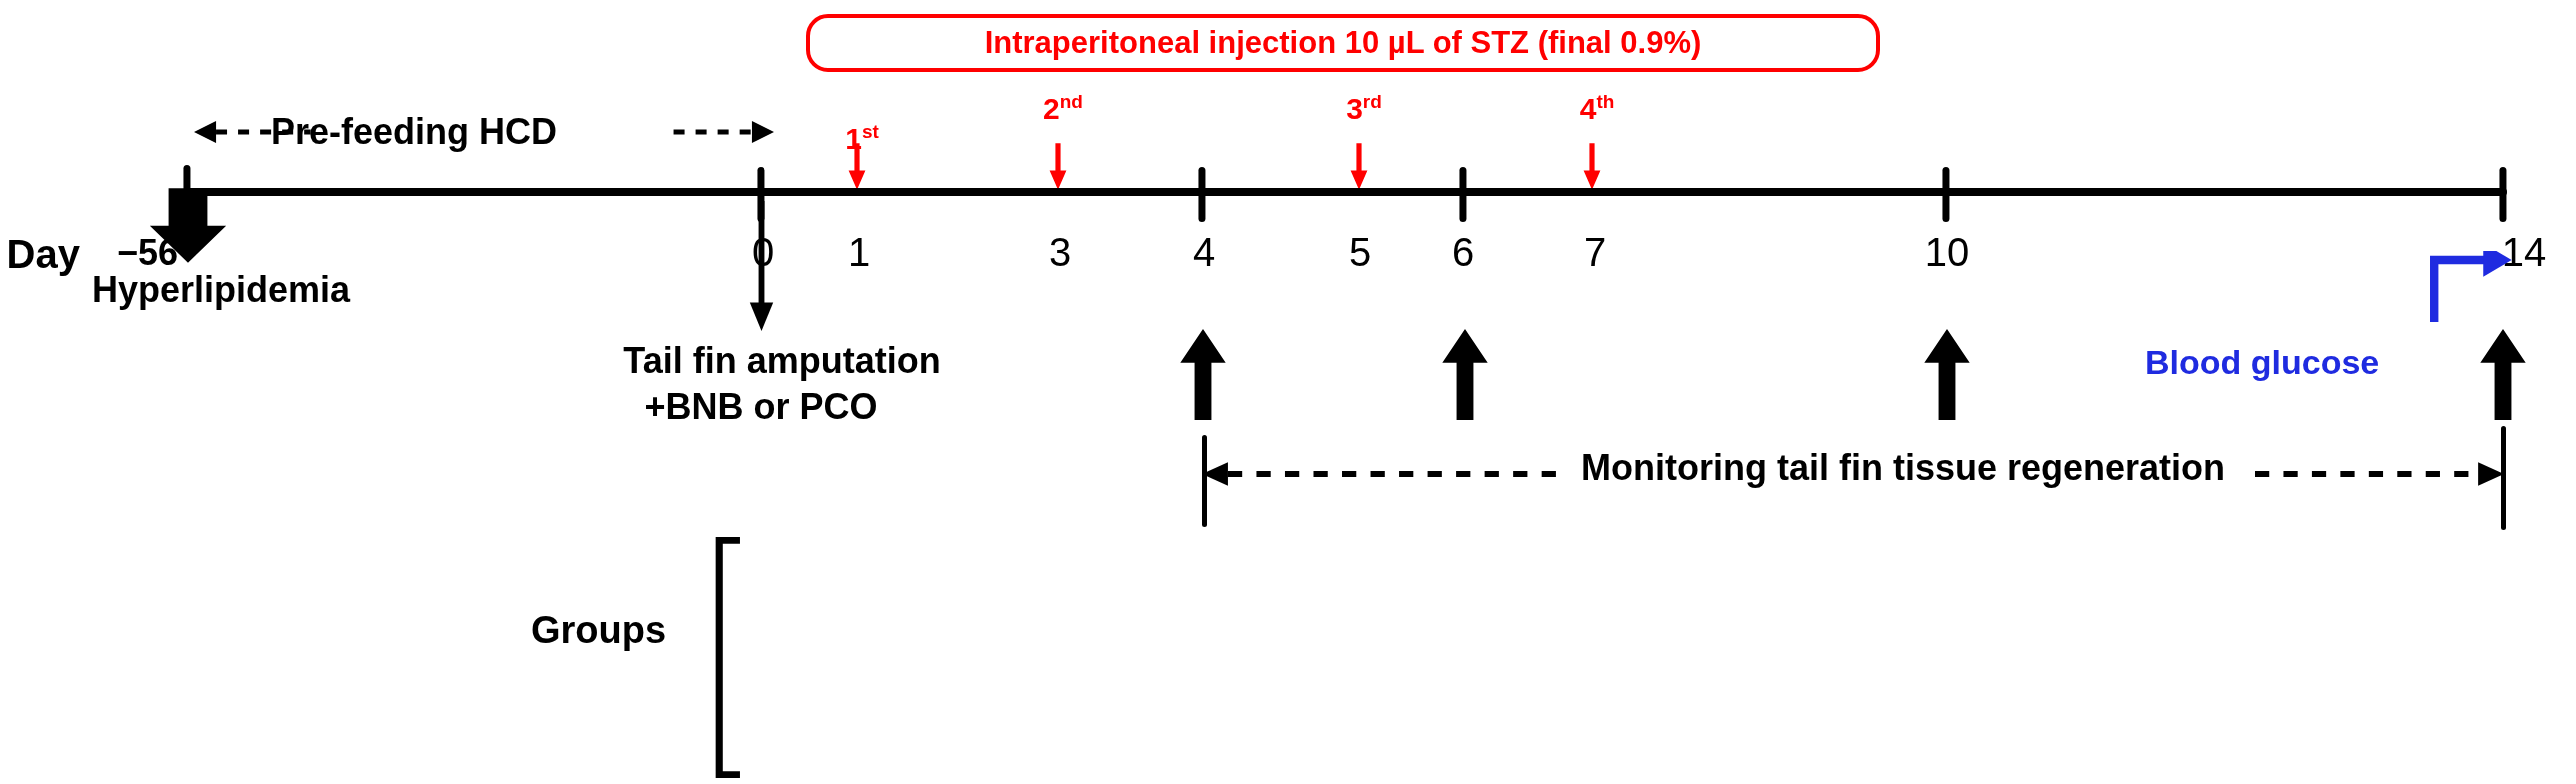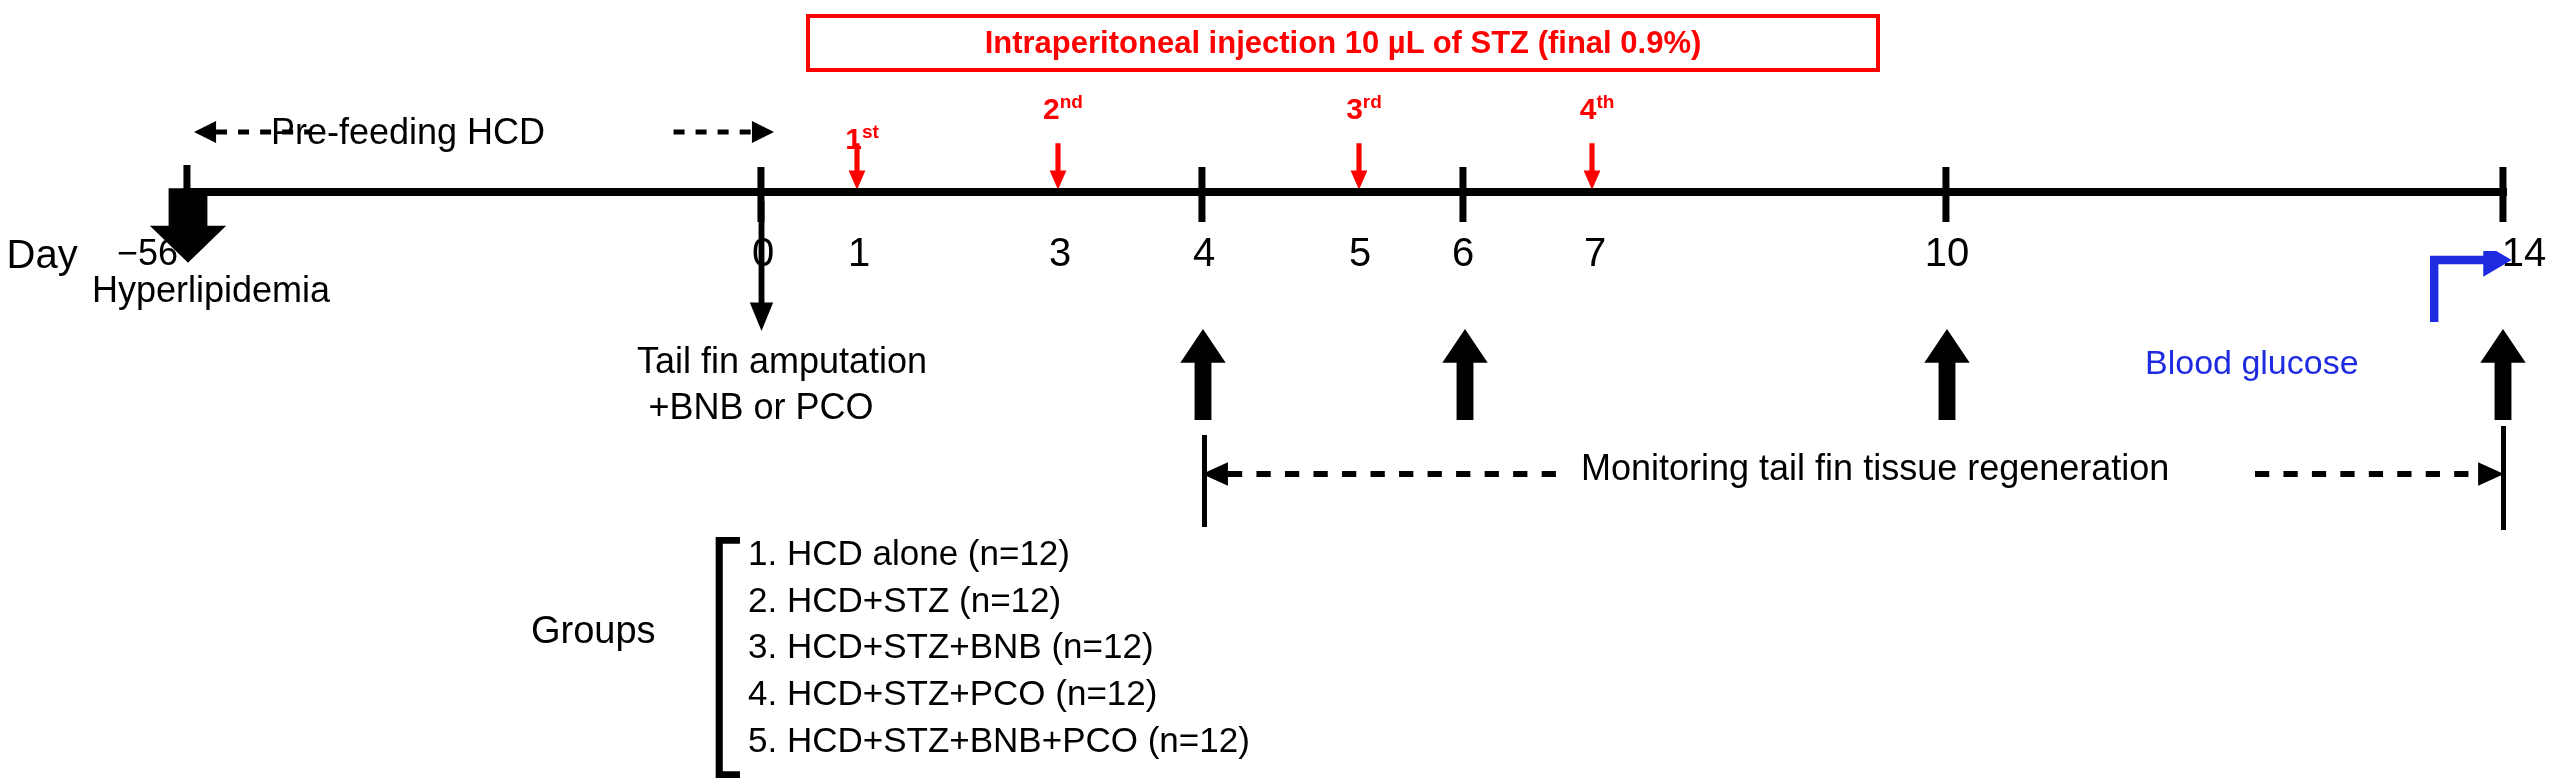--- a/index.html
+++ b/index.html
@@ -1,20 +1,20 @@
 <!DOCTYPE html>
 <html style="font-size:10.4px"><head>
 <meta charset="utf-8">
 <style>
   html,body{margin:0;padding:0;background:#ffffff;}
   body{width:2576px;height:785px;position:relative;overflow:hidden;
        font-family:"Liberation Sans", sans-serif;color:#000;}
   #stage{position:absolute;left:0;top:0;width:2576px;height:785px;}
-  .abs{position:absolute;}
-  .nowrap{white-space:nowrap;}
+  .abs{position:absolute;border-radius:22px;}
+  .nowrap{white-space:nowrap;font-weight:bold;}
 
   
   #stz-box{left:806px;top:14.3px;width:1074px;height:58px;
            border:4.5px solid #FF0000;box-sizing:border-box;background:#fff;}
   #stz-box-label{position:absolute;left:0;top:0;width:100%;height:100%;
            display:flex;align-items:center;justify-content:center;
            color:#FF0000;font-weight:bold;font-size:31px;letter-spacing:0px;}
 
   
   .ord{color:#FF0000;font-weight:bold;font-size:30px;transform:translateX(-50%);}
@@ -201,22 +201,15 @@
     </svg>
   </div>
   <div class="abs nowrap" id="mon-label">Monitoring tail fin tissue regeneration</div>
 
   <div class="abs nowrap" id="groups-word">Groups</div>
   <div class="abs" id="groups-bracket">
     <svg width="26" height="241" viewBox="0 0 40 372">
       <path d="M40,5 L8,5 L8,367 L40,367" stroke="#000" stroke-width="11" fill="none"></path>
     </svg>
   </div>
-  <div class="abs" id="groups-list">
-    <div class="grp-item">1. HCD alone (n=12)</div>
-    <div class="grp-item">2. HCD+STZ (n=12)</div>
-    <div class="grp-item">3. HCD+STZ+BNB (n=12)</div>
-    <div class="grp-item">4. HCD+STZ+PCO (n=12)</div>
-    <div class="grp-item">5. HCD+STZ+BNB+PCO (n=12)</div>
-  </div>
 
 </div>
 
 
 </body></html>

